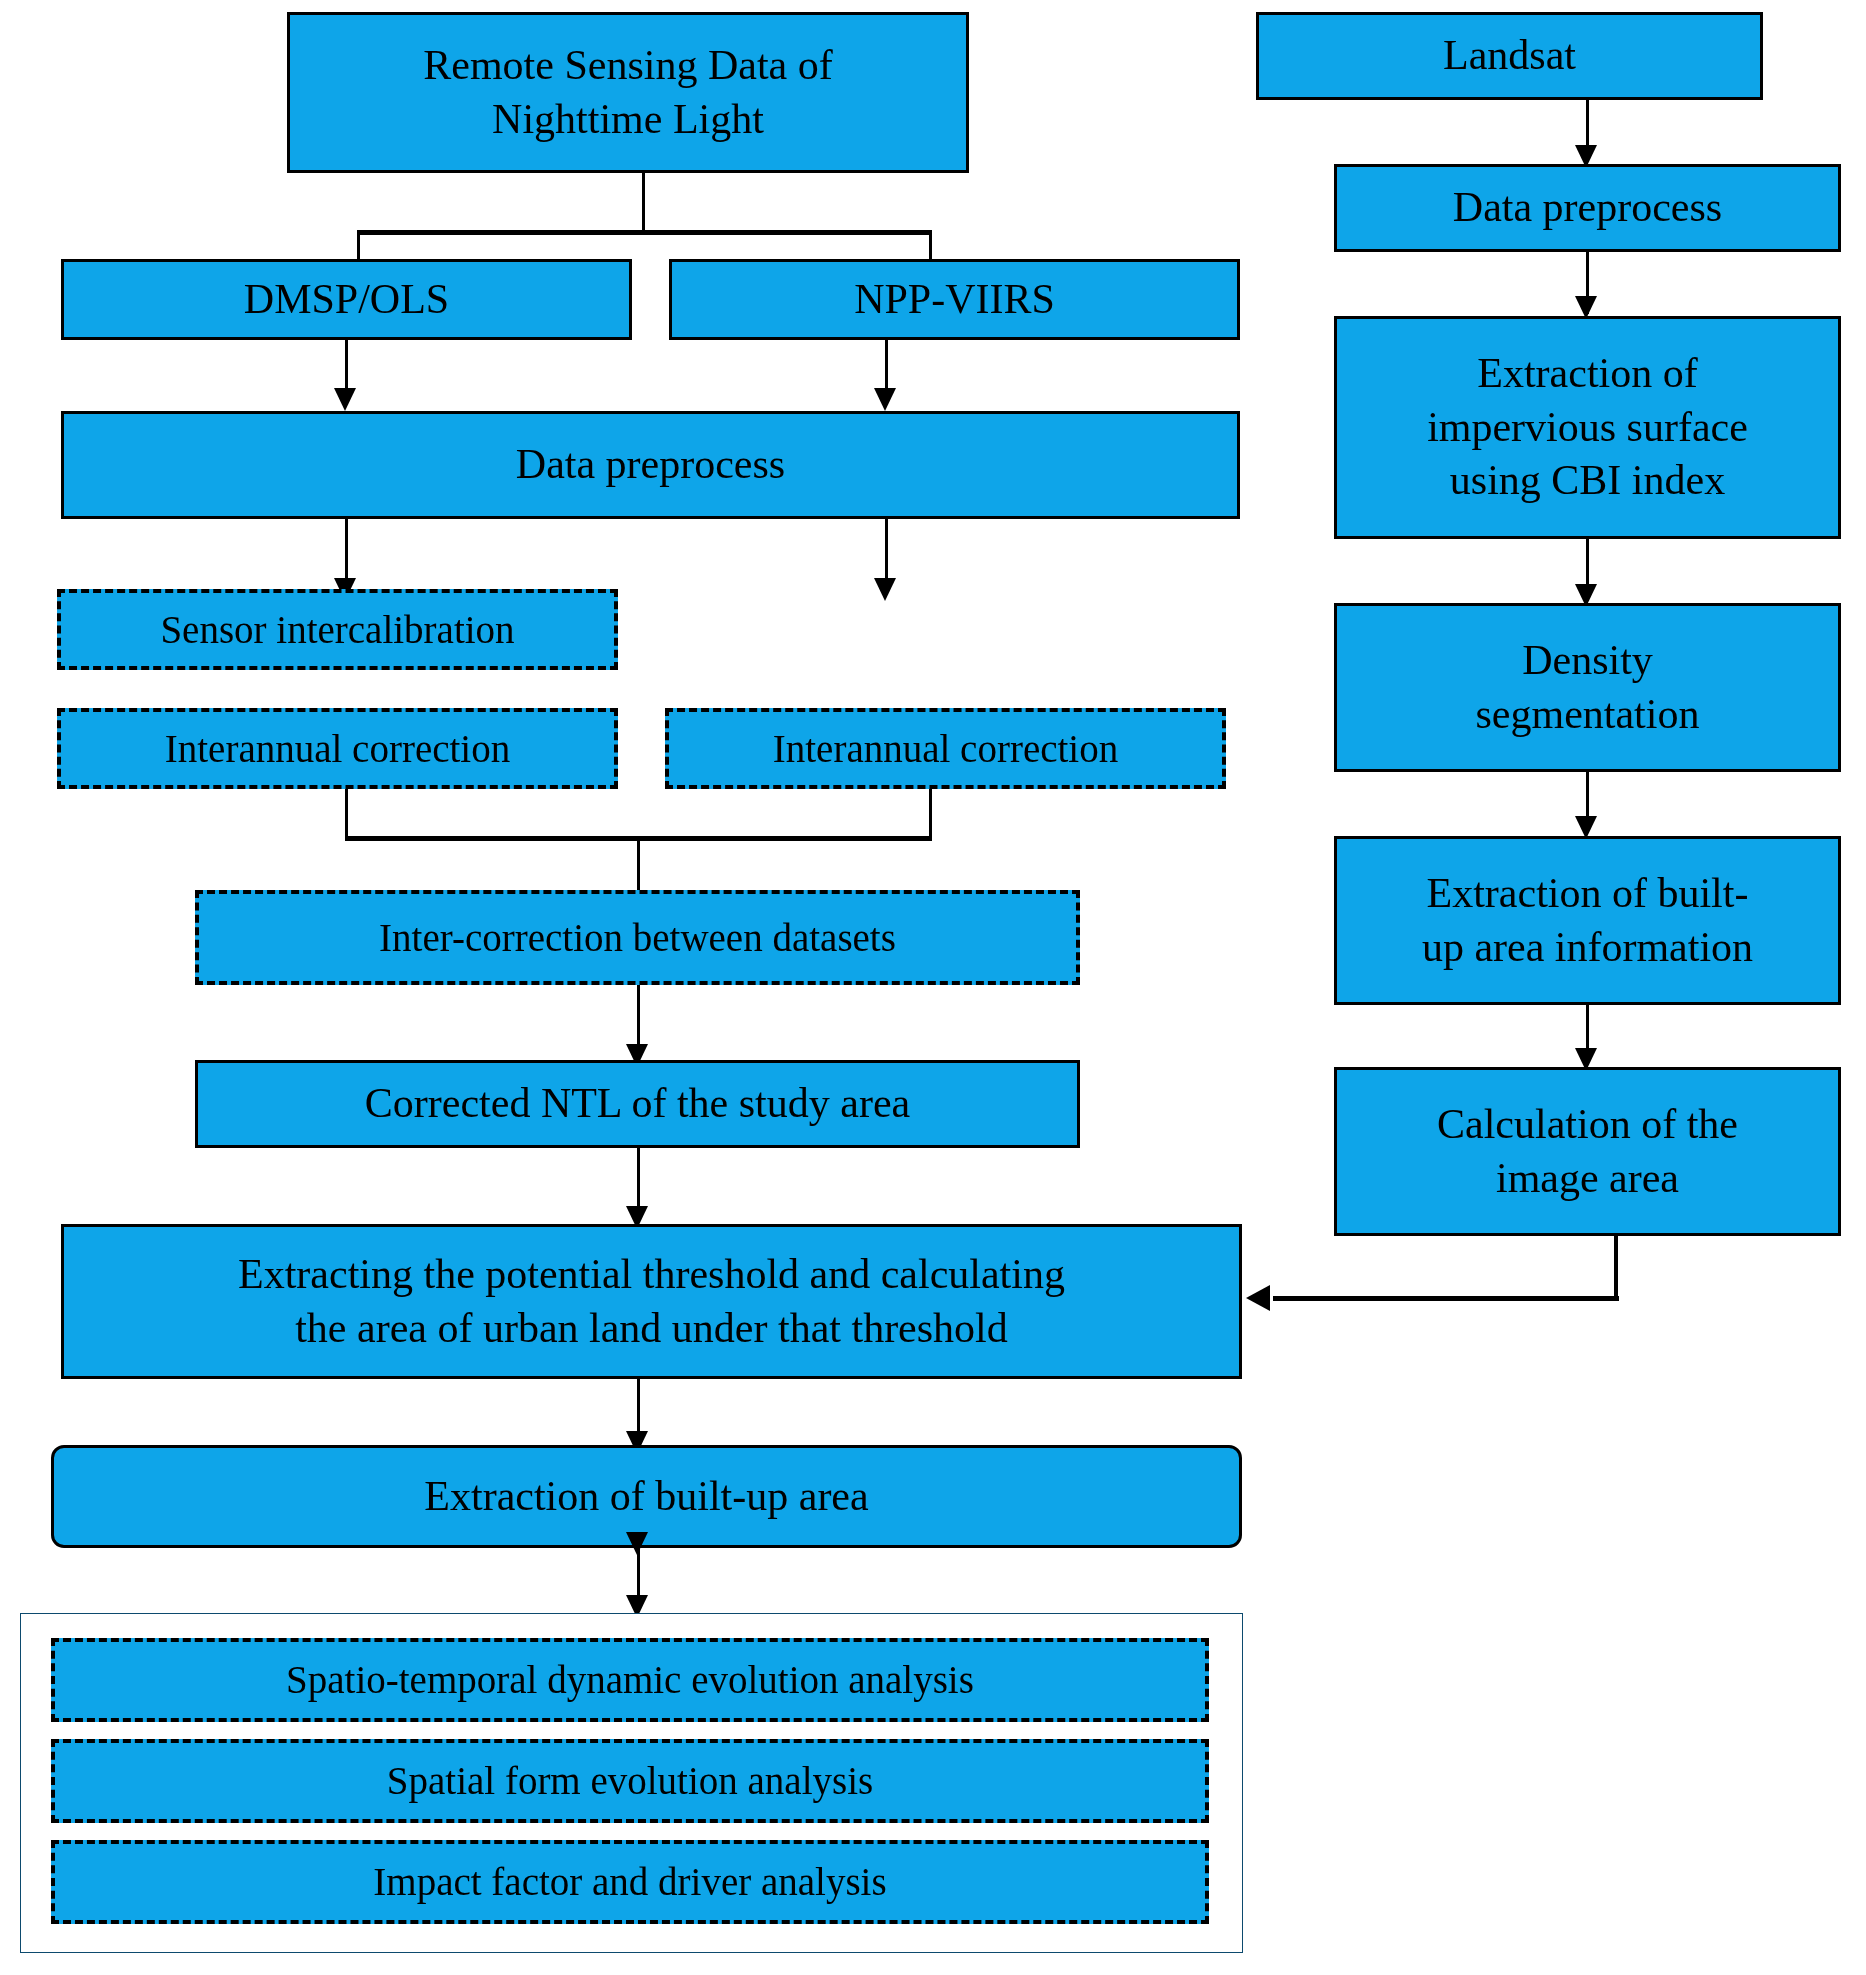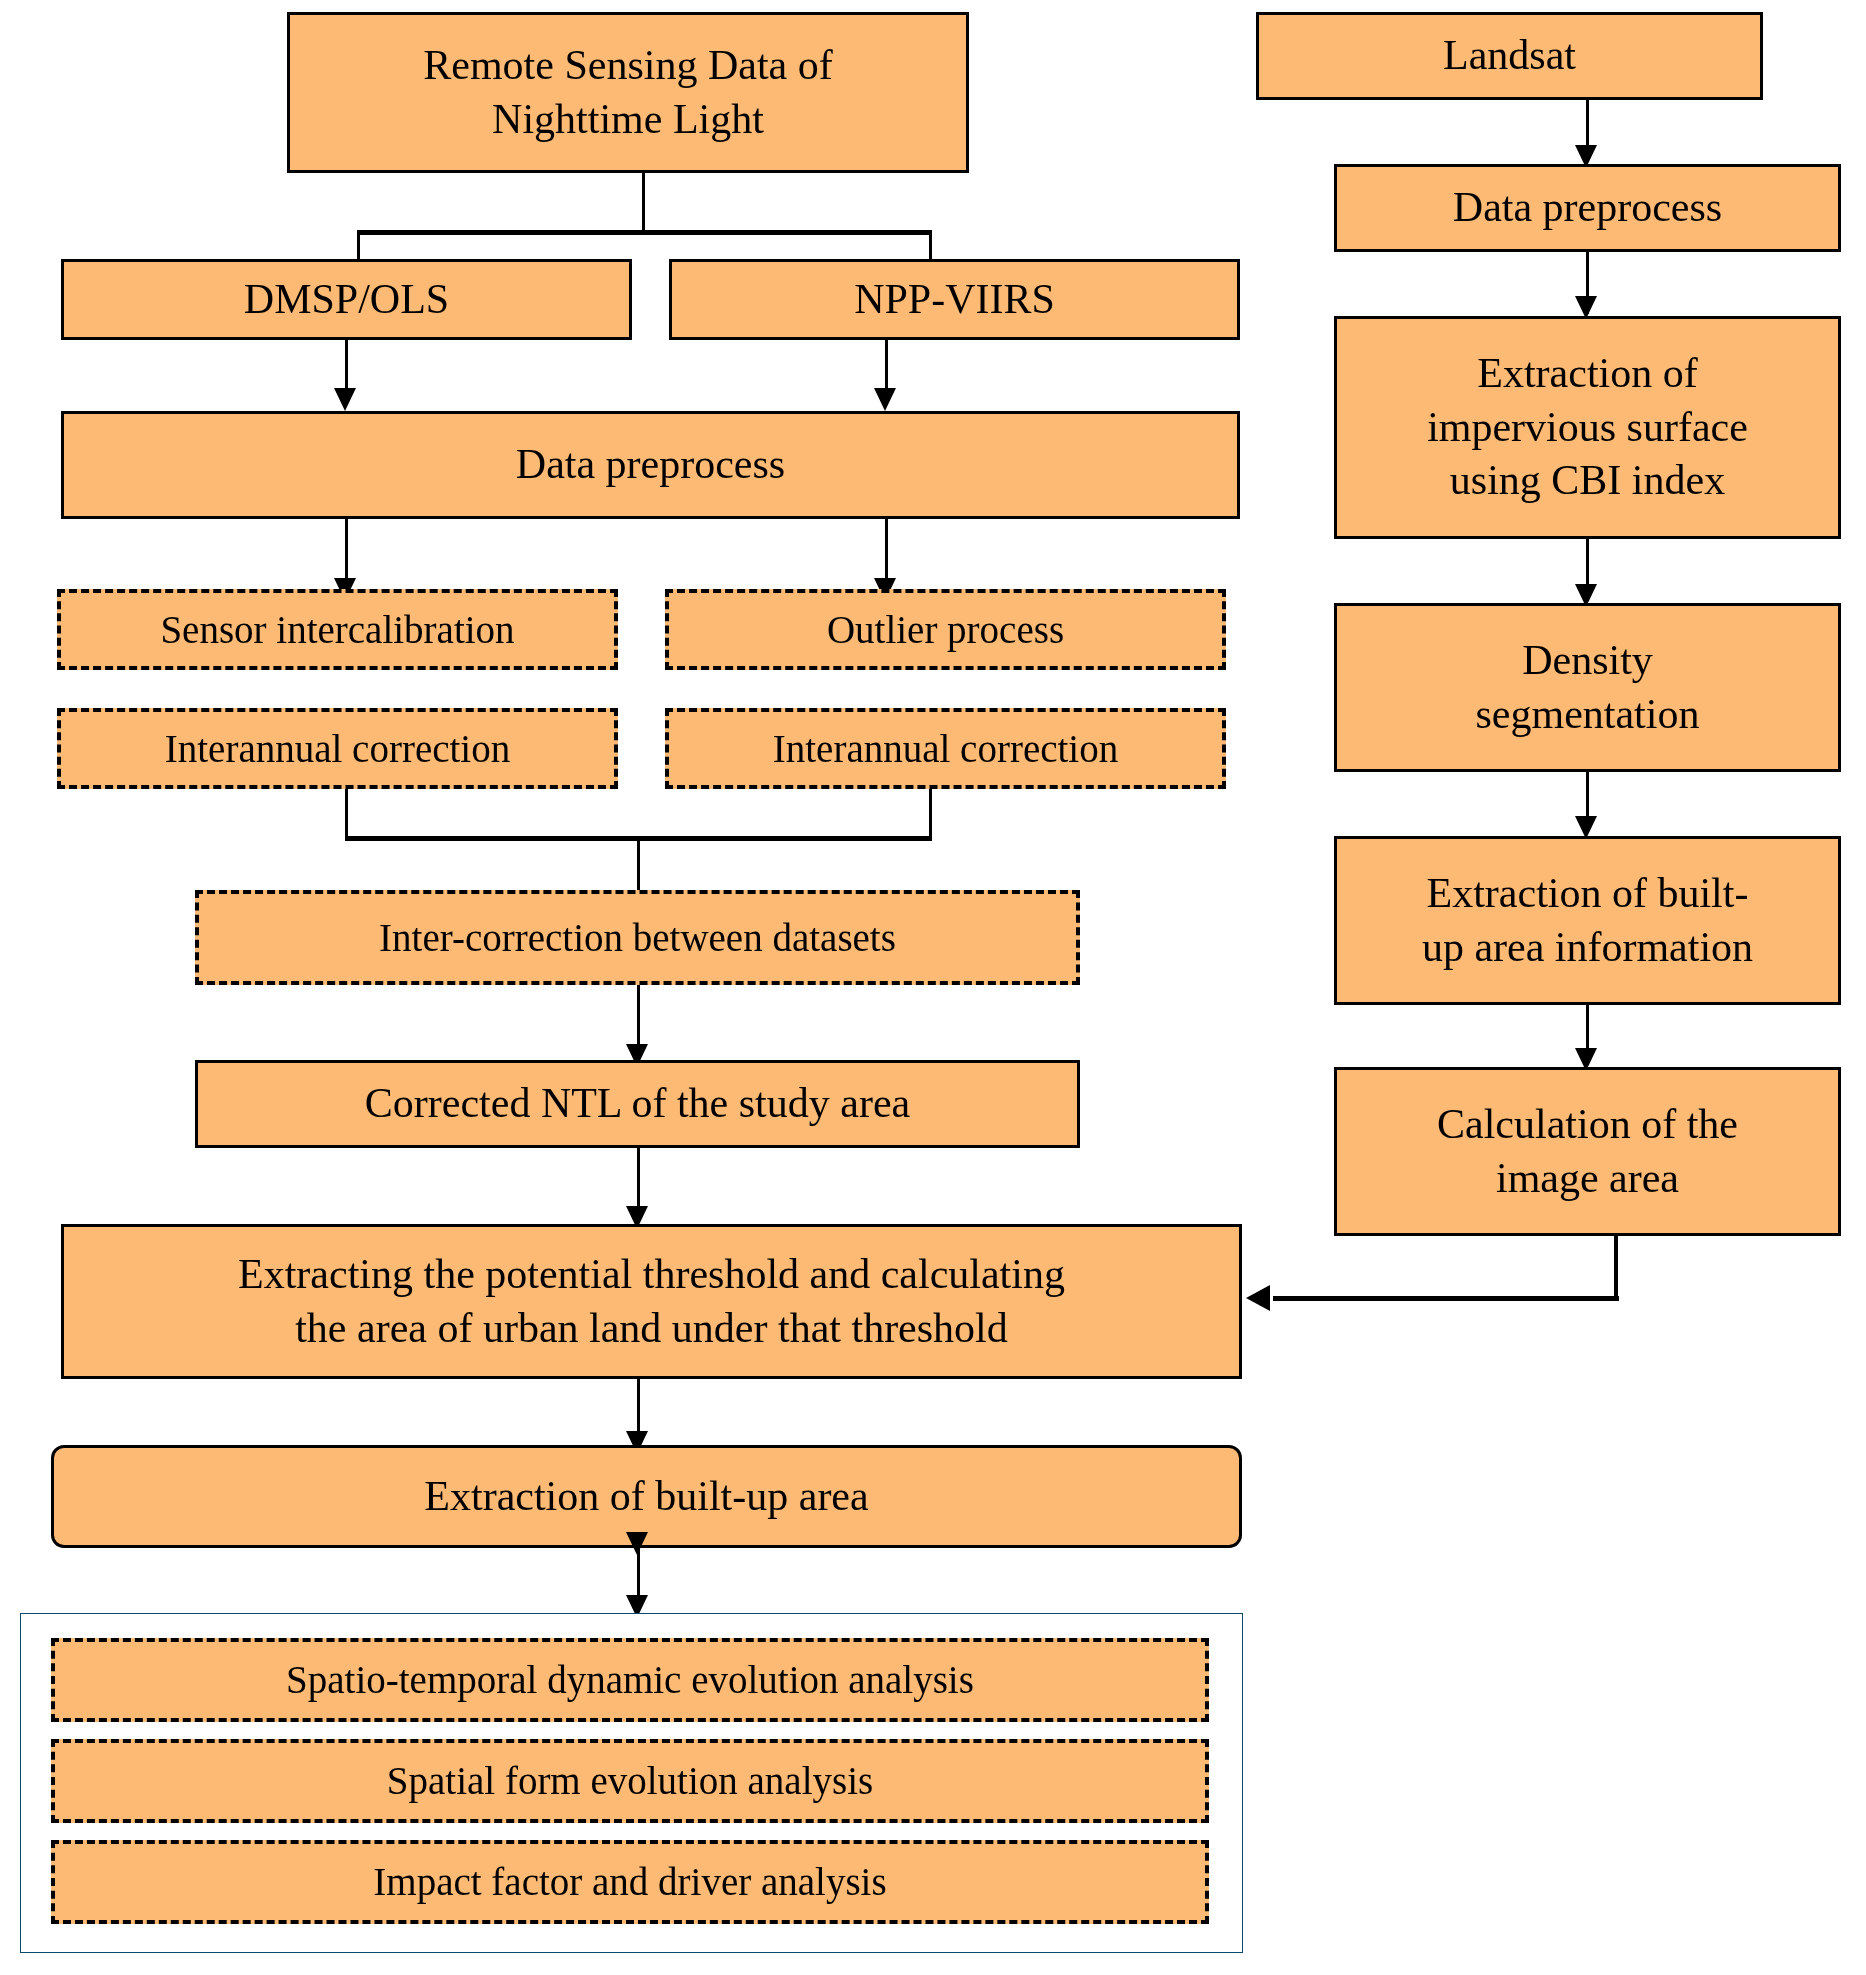--- a/index.html
+++ b/index.html
@@ -9,21 +9,21 @@
     width:1867px;
     height:1975px;
     background:#ffffff;
     font-family:"Liberation Serif","DejaVu Serif",serif;
     color:#000000;
     overflow:hidden;
   }
   .node{
     position:absolute;
     box-sizing:border-box;
-    background:#fdba74;
+    background:#0ea5e9;
     display:flex;
     align-items:center;
     justify-content:center;
     text-align:center;
     line-height:1.28;
     color:#000;
   }
   .solid{ border:3.4px solid #000000; }
   .dashed{ border:4.7px dashed #000000; }
   .container{ border:1px solid #0c4a6e; background:#ffffff; }
@@ -92,23 +92,20 @@
 
   <div class="vline" style="left:345px; top:519px; height:71px;"></div>
   <div class="arrow-down" style="left:334px; top:578px;"></div>
   <div class="vline" style="left:885px; top:519px; height:71px;"></div>
   <div class="arrow-down" style="left:874px; top:578px;"></div>
 
   <div class="node dashed fs-md" style="left:57px; top:589px; width:561px; height:81px;">
     <span class="lbl">Sensor intercalibration</span>
   </div>
 
-  <div class="node dashed fs-md" style="left:665px; top:589px; width:561px; height:81px;">
-    <span class="lbl">Outlier process</span>
-  </div>
 
   <div class="node dashed fs-md" style="left:57px; top:708px; width:561px; height:81px;">
     <span class="lbl">Interannual correction</span>
   </div>
 
   <div class="node dashed fs-md" style="left:665px; top:708px; width:561px; height:81px;">
     <span class="lbl">Interannual correction</span>
   </div>
 
   <div class="vline" style="left:345px; top:789px; height:49px;"></div>

